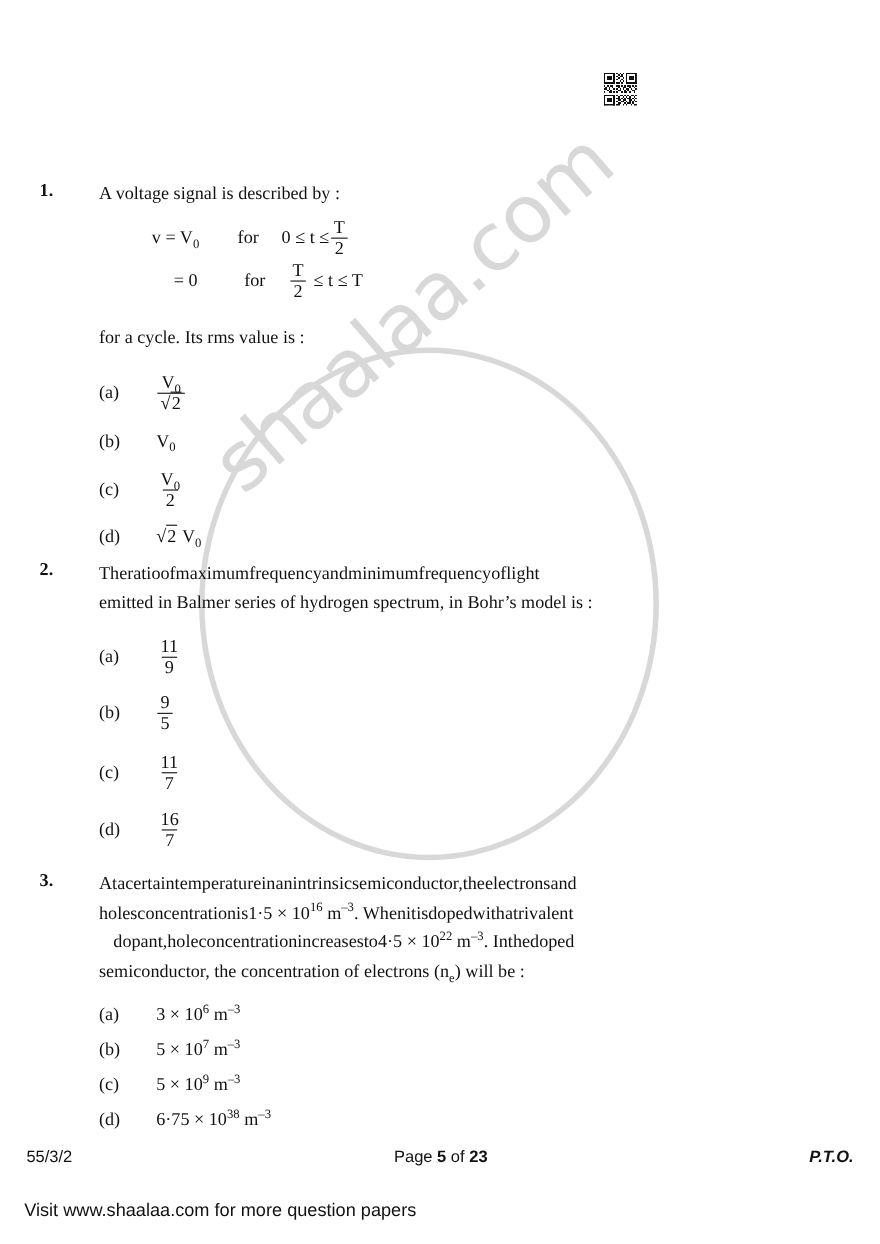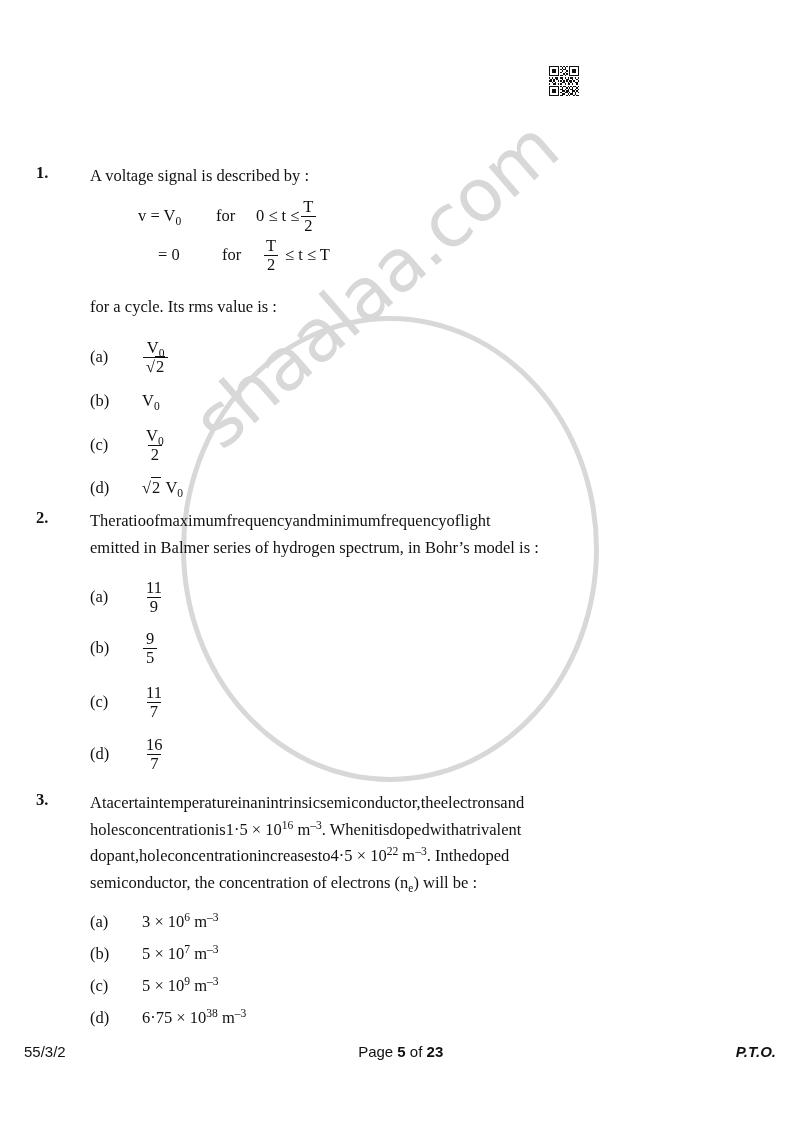--- a/index.html
+++ b/index.html
@@ -446,21 +446,21 @@
         <span>is</span>
         <span><span>1·5 × 10</span><sup class="exp">16</sup>&nbsp;<span>m</span><sup class="exp">–3</sup><span>. When</span></span>
         <span>it</span>
         <span>is</span>
         <span>doped</span>
         <span>with</span>
         <span>a</span>
         <span>trivalent</span>
       </div>
 
-      <div class="jline" style="width:673px;">
+      <div class="jline" style="width:673px;margin-left:13px;">
         <span>dopant,</span>
         <span>hole</span>
         <span>concentration</span>
         <span>increases</span>
         <span>to</span>
         <span><span>4·5 × 10</span><sup class="exp">22</sup>&nbsp;<span>m</span><sup class="exp">–3</sup><span>. In</span></span>
         <span>the</span>
         <span>doped</span>
       </div>
 
@@ -486,14 +486,15 @@
       </div>
     </div>
   </div>
 
   <div id="footer">
     <span>55/3/2</span>
     <span id="footer-page"><span>Page </span><b>5</b><span> of </span><b>23</b></span>
     <span id="footer-pto">P.T.O.</span>
   </div>
 
+  <div id="site-note">Visit www.shaalaa.com for more question papers</div>
 
 </div>
 
 </body></html>

